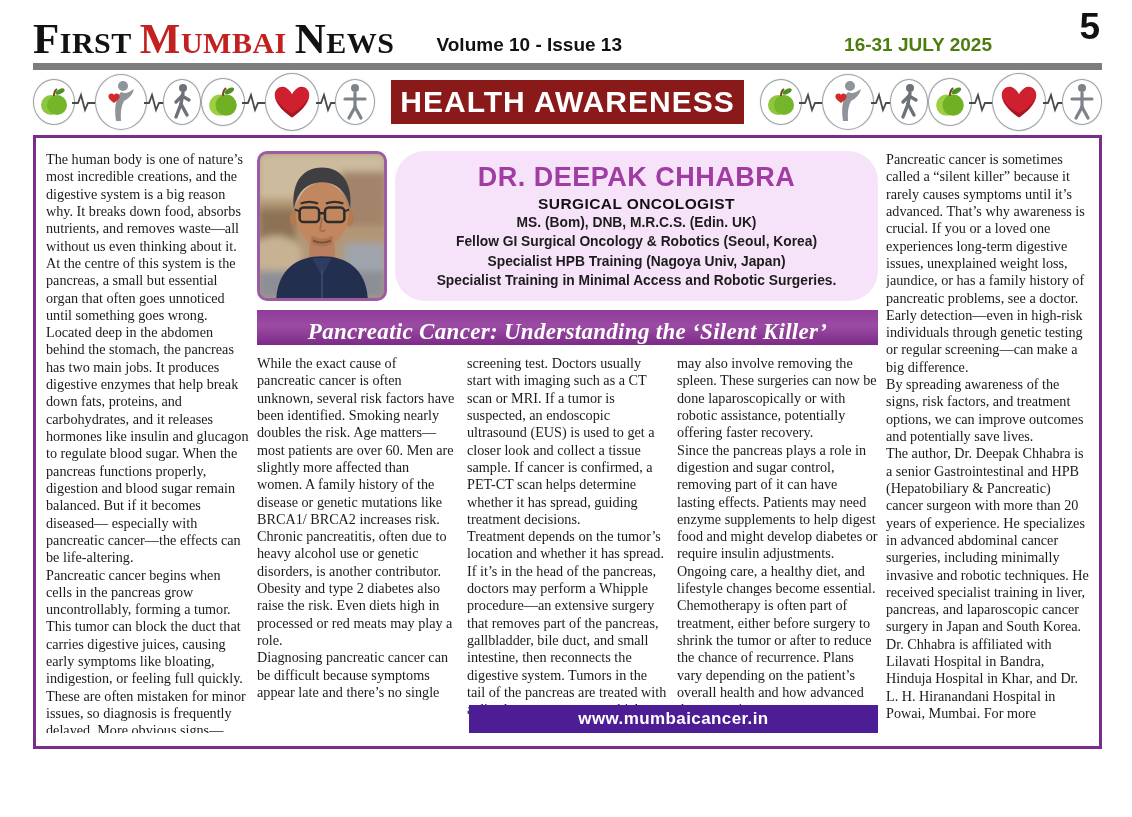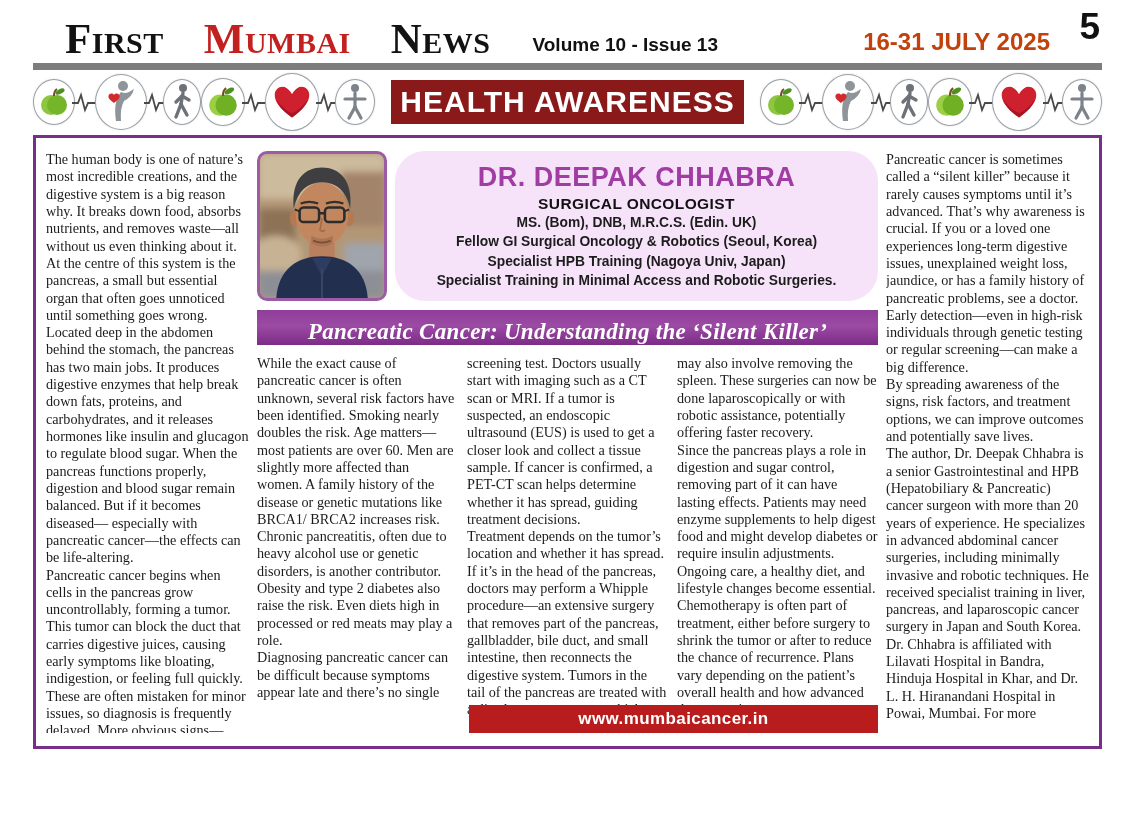--- a/index.html
+++ b/index.html
@@ -4,24 +4,24 @@
 <style>
   * { margin:0; padding:0; box-sizing:border-box; }
   html,body { width:1132px; height:817px; background:#ffffff; overflow:hidden; }
   body { font-family:"Liberation Sans", sans-serif; position:relative; }
   .page { width:1132px; height:817px; padding:10px 30px 0 33px; position:relative; }
 
   
   .masthead { display:flex; align-items:flex-end; height:50px; position:relative; }
   .brand { font-family:"Liberation Serif", serif; font-weight:700; font-variant:small-caps;
            font-size:43px; line-height:1; letter-spacing:.5px; color:#121212; white-space:nowrap; }
-  .brand span { margin-right:8px;margin-left:32px; }
+  .brand span { margin-right:8px; }
   .brand .mumbai { color:#c32020; }
   .vol { font-size:19px; font-weight:700; color:#111; margin-left:34px; padding-bottom:4px; white-space:nowrap; }
-  .issue-date { font-size:24px; font-weight:700; color:#c2410c; margin-left:auto; margin-right:52px; padding-bottom:4px; white-space:nowrap; }
+  .issue-date { font-size:19px; font-weight:700; color:#4d7c0f; margin-left:auto; margin-right:110px; padding-bottom:4px; white-space:nowrap; }
   .pagenum { position:absolute; right:2px; top:-4px; font-size:37px; font-weight:700; color:#111; }
   .gray-bar { height:7px; background:#7d7d7d; margin-top:3px; }
 
   
   .banner-row { display:flex; align-items:center; margin-top:7px; height:50px; gap:16px; }
   .icon-strip { display:flex; align-items:center; justify-content:center; flex:0 0 292px; height:52px; }
   .oval { border:1.6px solid #9aa0a6; border-radius:50%; background:#fff; display:flex;
           align-items:center; justify-content:center; flex:0 0 auto; box-shadow:0 0 2px rgba(0,0,0,.15); }
   .ecg { flex:0 0 auto; margin:0 -3px; }
   .banner { flex:1; height:44px; background:#8a1a1a; color:#fff; display:flex; align-items:center;
@@ -49,21 +49,21 @@
   
   .title-bar { margin-top:9px; height:35px; background:linear-gradient(180deg,#8f3d99 0%,#9b4ba4 45%,#7c2c86 100%);
                display:flex; align-items:flex-end; justify-content:center; }
   .title-bar span { font-family:"Liberation Serif", serif; font-style:italic; font-weight:700;
                     font-size:23px; color:#fff; letter-spacing:.3px; }
 
   
   .mid-cols { margin-top:10px; flex:1; display:grid; grid-template-columns:1fr 1fr 1fr; gap:9px; }
 
   
-  .site-bar { position:absolute; left:212px; right:0; bottom:0; height:28px; background:#b91c1c;
+  .site-bar { position:absolute; left:212px; right:0; bottom:0; height:28px; background:#4c1d95;
               color:#fff; display:flex; align-items:center; justify-content:center;
               font-size:17px; font-weight:700; letter-spacing:.4px; }
 </style>
 </head>
 <body>
 
 <div class="page">
 
   <div class="masthead">
     <div class="brand"><span>First</span><span class="mumbai">Mumbai</span><span>News</span></div>

